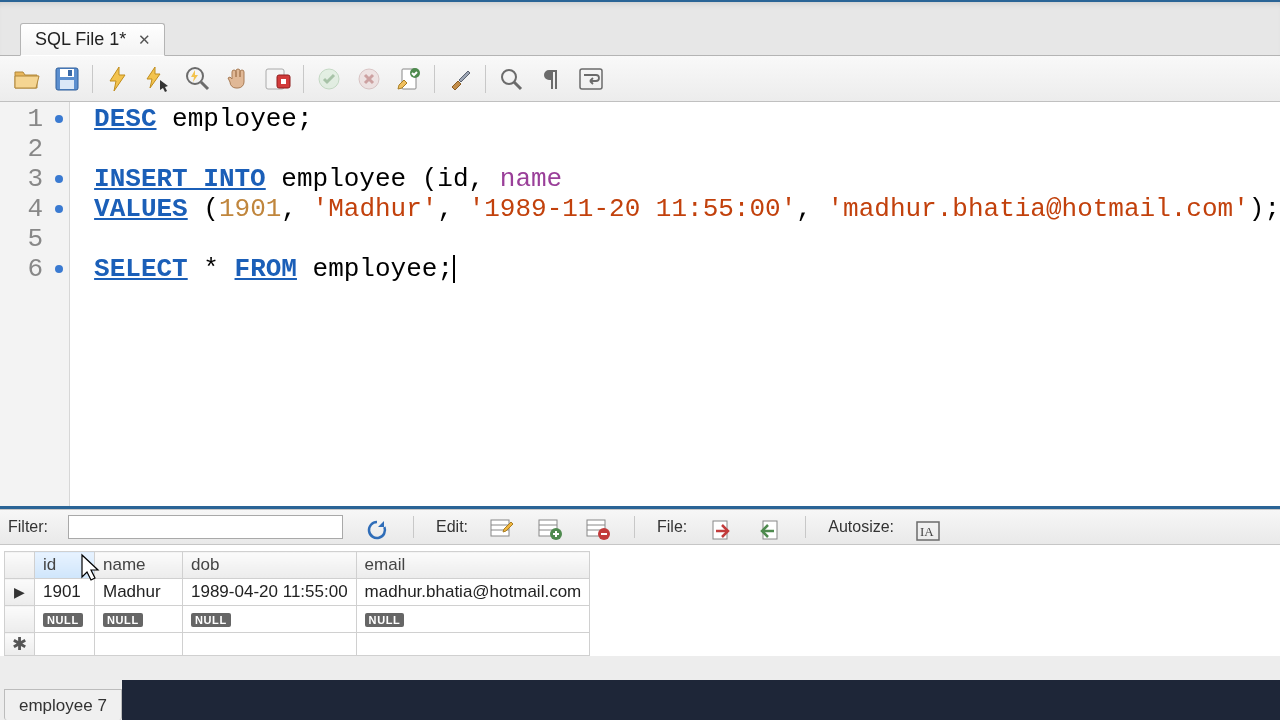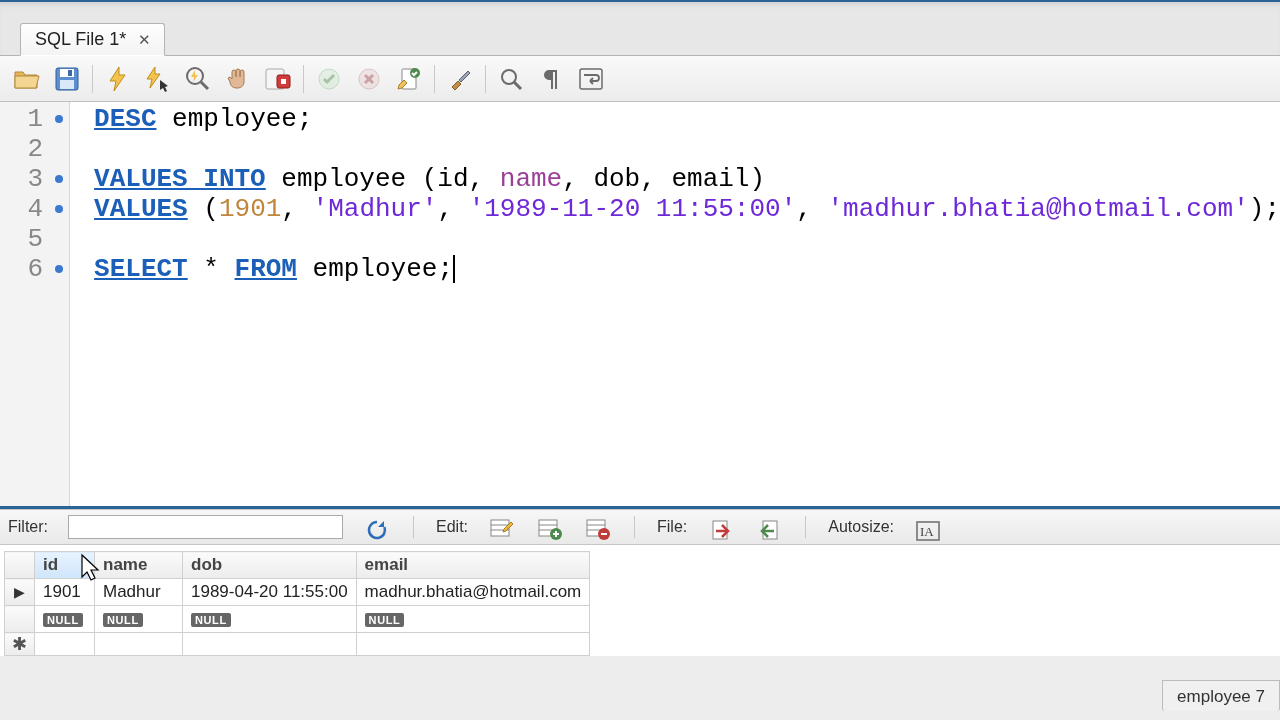--- a/index.html
+++ b/index.html
@@ -97,21 +97,21 @@
   }
   .code {
     flex:1;
     font-family: Consolas, 'Courier New', monospace;
     font-size: 26px;
     padding: 2px 0 0 24px;
     position:relative;
   }
   .cline { height:30px; display:flex; align-items:center; white-space:pre;}
   .kw {color:#1b5fb8; font-weight:bold;text-decoration:underline;}
-  .str{color:#6d28d9;}
+  .str{color:#c2410c;}
   .num{color:#c0863d;}
   .nm {color:#9a3f99;}
   .currentline {
     position:absolute;
     left:0; right:0; height:30px;
     background:#eaf3fb;
     z-index:-1;
   }
   .caret {display:inline-block;width:1px;border-right:2px solid #000;height:28px;vertical-align:middle;}
 
@@ -156,21 +156,21 @@
   }
   .grid th, .grid td{
     border:1px solid #d0d0d0;
     padding:3px 8px;
     text-align:left;
     background:#fff;
     white-space:nowrap;
   }
   .grid th{
     background:linear-gradient(#fbfbfb,#ececec);
-    font-weight:bold;
+    font-weight:normal;
     color:#444;
     margin-left:8px;
   }
   th.sel{
     background:linear-gradient(#e8f3ff,#cfe6fb);
   }
   .grid th.rowhead, .grid td.rowhead{
     width:30px;
     text-align:center;
     background:linear-gradient(#fbfbfb,#ececec);
@@ -187,21 +187,20 @@
     letter-spacing:.6px;
   }
   .rowarrow{font-size:14px;color:#333;}
 
   
   .bottom{
     margin-top:24px;
     height:40px;
     display:flex;
     align-items:flex-end;
-    flex-direction:column;
   }
   .bottomtab{
     background:#f0f0f0;
     border:1px solid #bcbcbc;
     border-bottom:none;
     padding:6px 14px 4px;
     font-size:17px;
     color:#333;
     margin-left:4px;
     border-radius: 0 0 3px 3px;
@@ -325,21 +324,21 @@
     <div class="gline">2</div>
     <div class="gline dot">3</div>
     <div class="gline dot">4</div>
     <div class="gline">5</div>
     <div class="gline dot">6</div>
   </div>
   <div class="code">
     <div class="currentline" style="top:152px"></div>
     <div class="cline"><span class="kw">DESC</span><span> employee;</span></div>
     <div class="cline"></div>
-    <div class="cline"><span class="kw">VALUES INTO</span><span> employee (id, </span><span class="nm">name</span><span>, dob, email)</span></div>
+    <div class="cline"><span class="kw">INSERT INTO</span><span> employee (id, </span><span class="nm">name</span></div>
     <div class="cline"><span class="kw">VALUES</span><span> (</span><span class="num">1901</span><span>, </span><span class="str">'Madhur'</span><span>, </span><span class="str">'1989-11-20 11:55:00'</span><span>, </span><span class="str">'madhur.bhatia@hotmail.com'</span><span>);</span></div>
     <div class="cline"></div>
     <div class="cline"><span class="kw">SELECT</span><span> * </span><span class="kw">FROM</span><span> employee;</span><span class="caret"></span></div>
   </div>
 </div>
 
 <div class="resultbar">
   <span>Filter:</span>
   <input class="filterinput" style="">
   <div class="rbtn">

